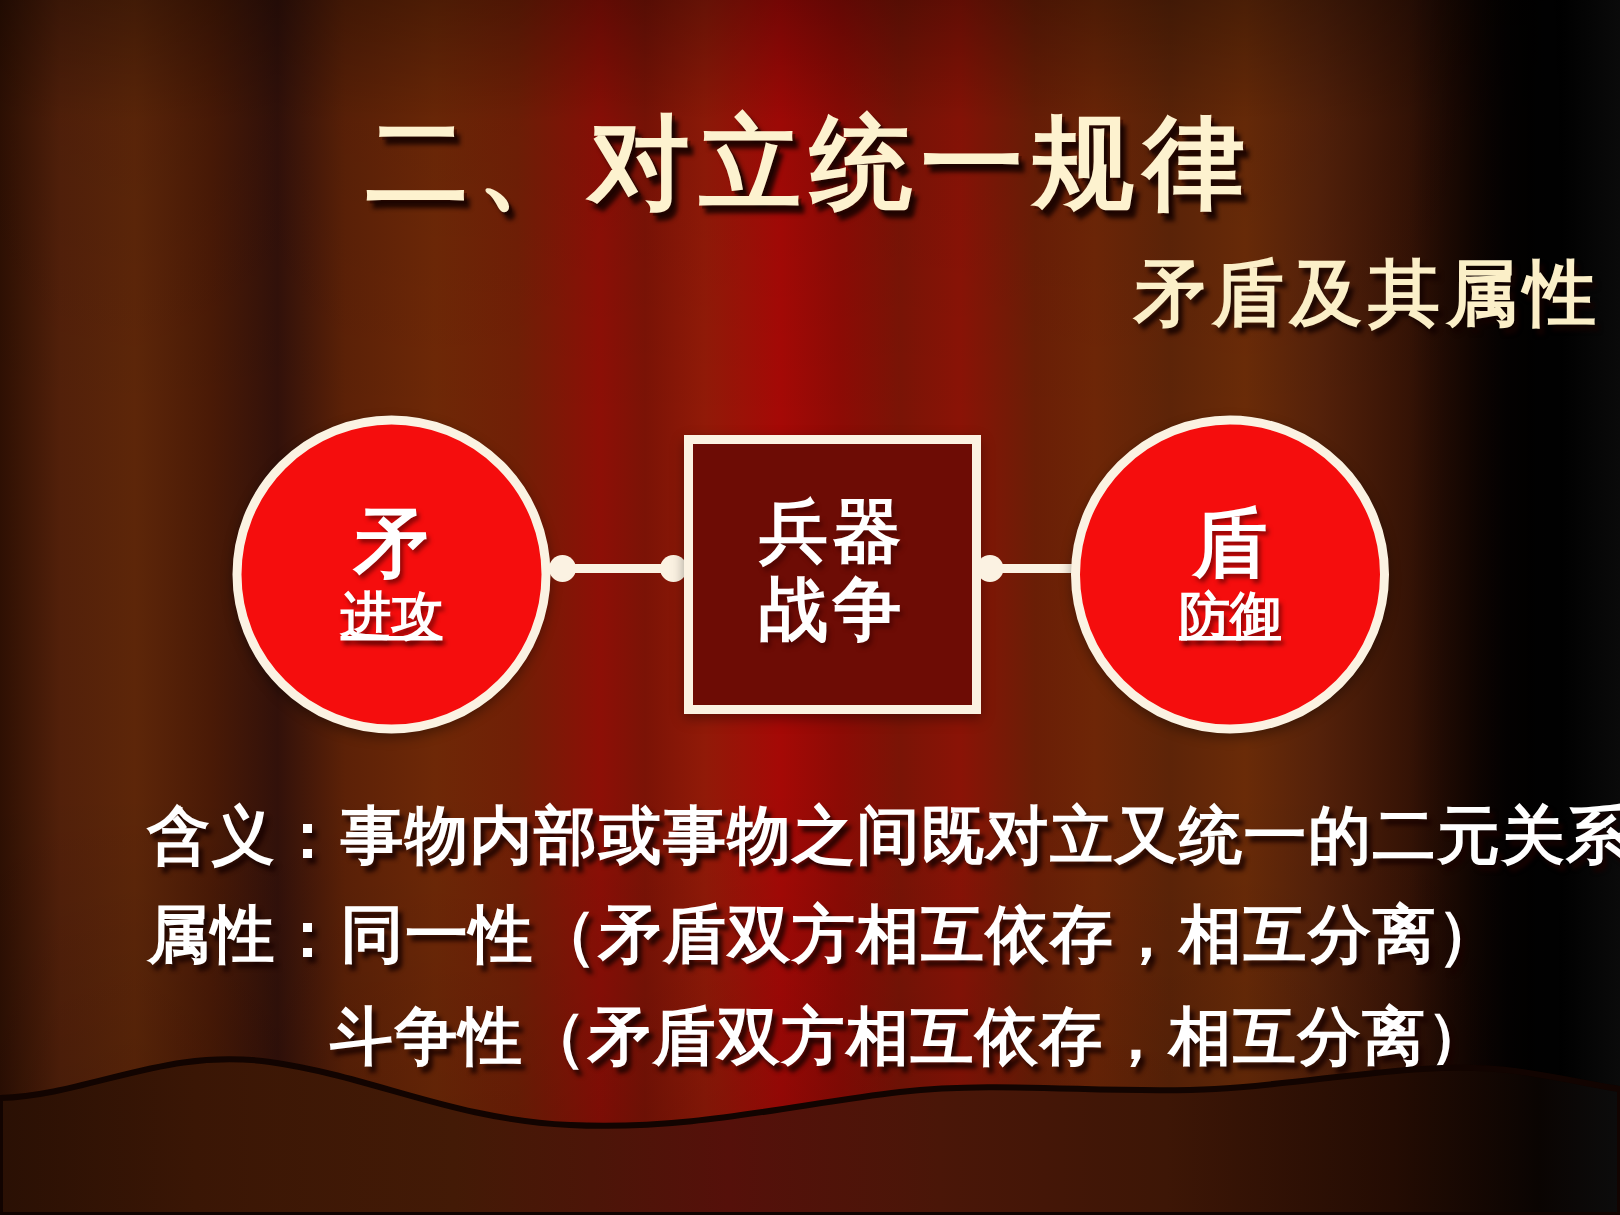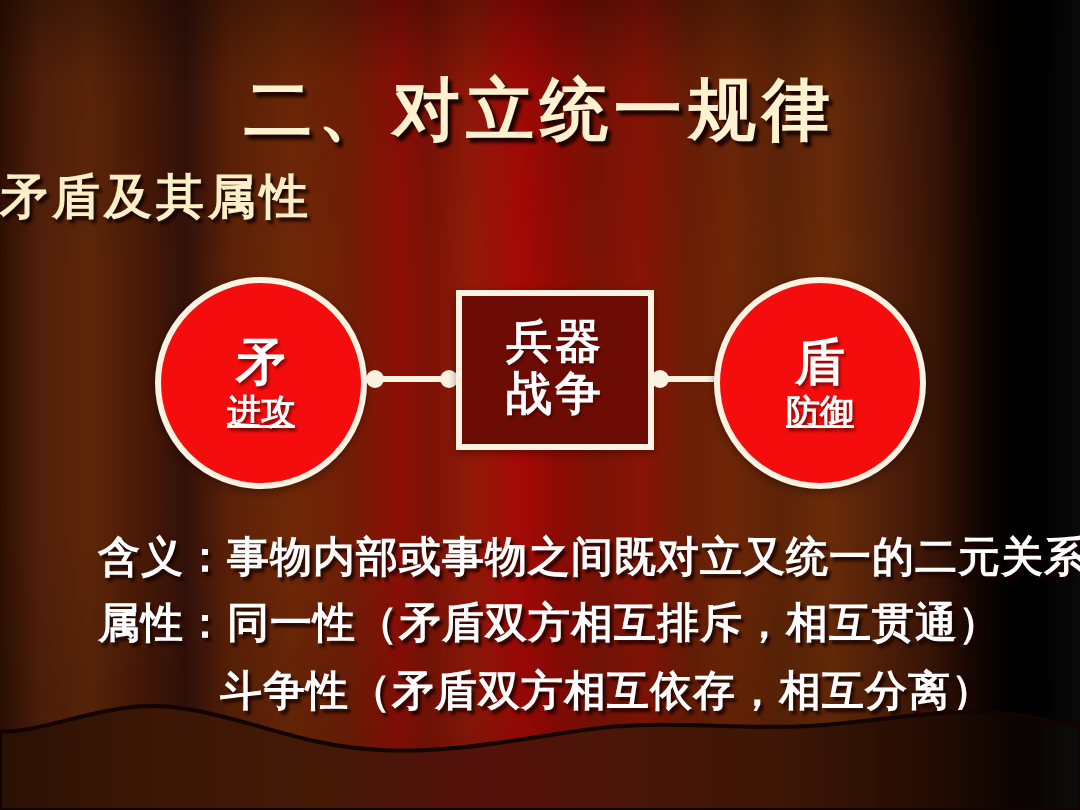--- a/index.html
+++ b/index.html
@@ -89,21 +89,21 @@
     font-weight: 700;
     font-family: "DejaVu Serif", "Liberation Serif", serif;
     text-shadow: 4px 5px 3px rgba(20,2,0,0.85), 2px 2px 0 rgba(60,10,0,0.6);
     white-space: nowrap;
     margin-top: 19px;
   }
   .subtitle {
     position: absolute;
     left: 0; right: 12px;
     top: 172px;
-    text-align: left;
+    text-align: right;
     color: #fbefc8;
     font-size: 48px;
     line-height: 1.0;
     letter-spacing: 4px;
     font-weight: 700;
     font-family: "DejaVu Serif", "Liberation Serif", serif;
     text-shadow: 3px 4px 3px rgba(20,2,0,0.85);
     white-space: nowrap;
   }
 
@@ -126,21 +126,21 @@
     pointer-events: auto;
   }
   .circle-left  { left: 155px; top: 277px; }
   .circle-right { left: 714px; top: 277px; }
 
   .node-box {
     position: absolute;
     left: 456px;
     top: 290px;
     width: 198px;
-    height: 160px;
+    height: 186px;
     background: #6d0c05;
     border: 6px solid #fbf2e2;
     box-sizing: border-box;
     display: flex;
     flex-direction: column;
     align-items: center;
     justify-content: center;
     box-shadow: 0 3px 8px rgba(0,0,0,0.35);
     pointer-events: auto;
   }
@@ -249,21 +249,21 @@
 
     <div class="node-circle circle-right">
       <div class="node-main">盾</div>
       <div class="node-sub">防御</div>
     </div>
 
   </div>
 
   <div class="body-lines">
     <div class="body-line line-1">含义：事物内部或事物之间既对立又统一的二元关系</div>
-    <div class="body-line line-2">属性：同一性（矛盾双方相互排斥，相互贯通）</div>
+    <div class="body-line line-2">属性：同一性（矛盾双方相互依存，相互分离）</div>
     <div class="body-line line-3">斗争性（矛盾双方相互依存，相互分离）</div>
   </div>
 
   <div class="bottom-wave">
     <svg viewBox="0 0 1080 110" preserveAspectRatio="none">
       <defs>
         <linearGradient id="waveGrad" x1="0" y1="0" x2="1" y2="0">
           <linearGradient></linearGradient>
           <stop offset="0%" stop-color="#2a1004"></stop>
           <stop offset="12%" stop-color="#3a1605"></stop>

